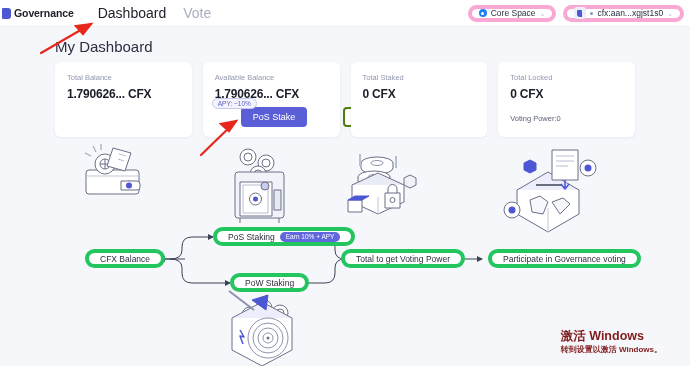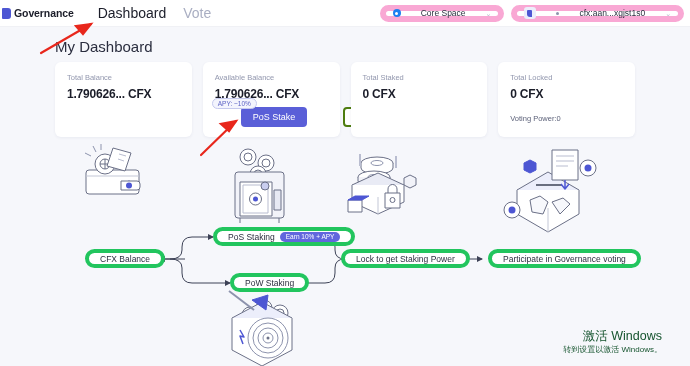--- a/index.html
+++ b/index.html
@@ -26,23 +26,23 @@
   }
   .nav { display: flex; align-items: center; gap: 17px; margin-left: 24px; }
   .nav-item { font-size: 14px; color: #1b1d29; cursor: pointer; }
   .nav-item.muted { color: #a9aec2; }
 
   .topbar-right {
     margin-left: auto; display: flex; align-items: center; gap: 7px;
     padding-right: 6px;
   }
   .chip {
-    display: flex; align-items: center; gap: 20px;
+    display: flex; align-items: center; gap: 4px;
     height: 17px; padding: 0 7px;
-    background: #ffffff; border: 6px solid #f9a8d4; border-radius: 9px;
+    background: #ffffff; border: 4px solid #f9a8d4; border-radius: 9px;
     font-size: 8.5px; color: #2b2e3f; white-space: nowrap; text-align: center;
   }
   .core-dot {
     width: 8px; height: 8px; border-radius: 50%;
     background: #1e7ff0; flex: none; position: relative;
   }
   .core-dot::after {
     content: ""; position: absolute; left: 2.5px; top: 2.5px;
     width: 3px; height: 3px; border-radius: 50%; background: #ffffff;
   }
@@ -107,21 +107,21 @@
     background: #6167dd; color: #ffffff; border-radius: 8px;
     padding: 1.5px 6px; font-size: 6.5px; white-space: nowrap;
   }
 
   
   .annot { position: absolute; left: 0; top: 0; pointer-events: none; }
 
   
   .watermark {
     position: absolute; right: 12px; bottom: 10px;
-    text-align: right; color: #14532d; user-select: none;
+    text-align: left; color: #7f1d1d; user-select: none; font-weight: bold;
   }
   .wm-1 { font-size: 12.5px; line-height: 16px; }
   .wm-2 { font-size: 8px; line-height: 12px; }
 </style>
 </head>
 <body>
 
 <div id="root">
 
   <div class="topbar">
@@ -299,21 +299,21 @@
     <div class="node" style="left:213px; top:87px;">
       <span>PoS Staking</span>
       <span class="earn-badge">Earn 10% + APY</span>
     </div>
 
     <div class="node" style="left:230px; top:133px;">
       <span>PoW Staking</span>
     </div>
 
     <div class="node" style="left:341px; top:109px;">
-      <span>Lock to get Staking Power</span>
+      <span>Total to get Voting Power</span>
     </div>
 
     <div class="node" style="left:488px; top:109px;">
       <span>Participate in Governance voting</span>
     </div>
   </div>
 
   <svg class="annot" width="690" height="366">
     <g stroke="#e8271c" stroke-width="2.2" fill="#e8271c" stroke-linecap="round">
       <path d="M41,53 L91,24" fill="none"></path>

